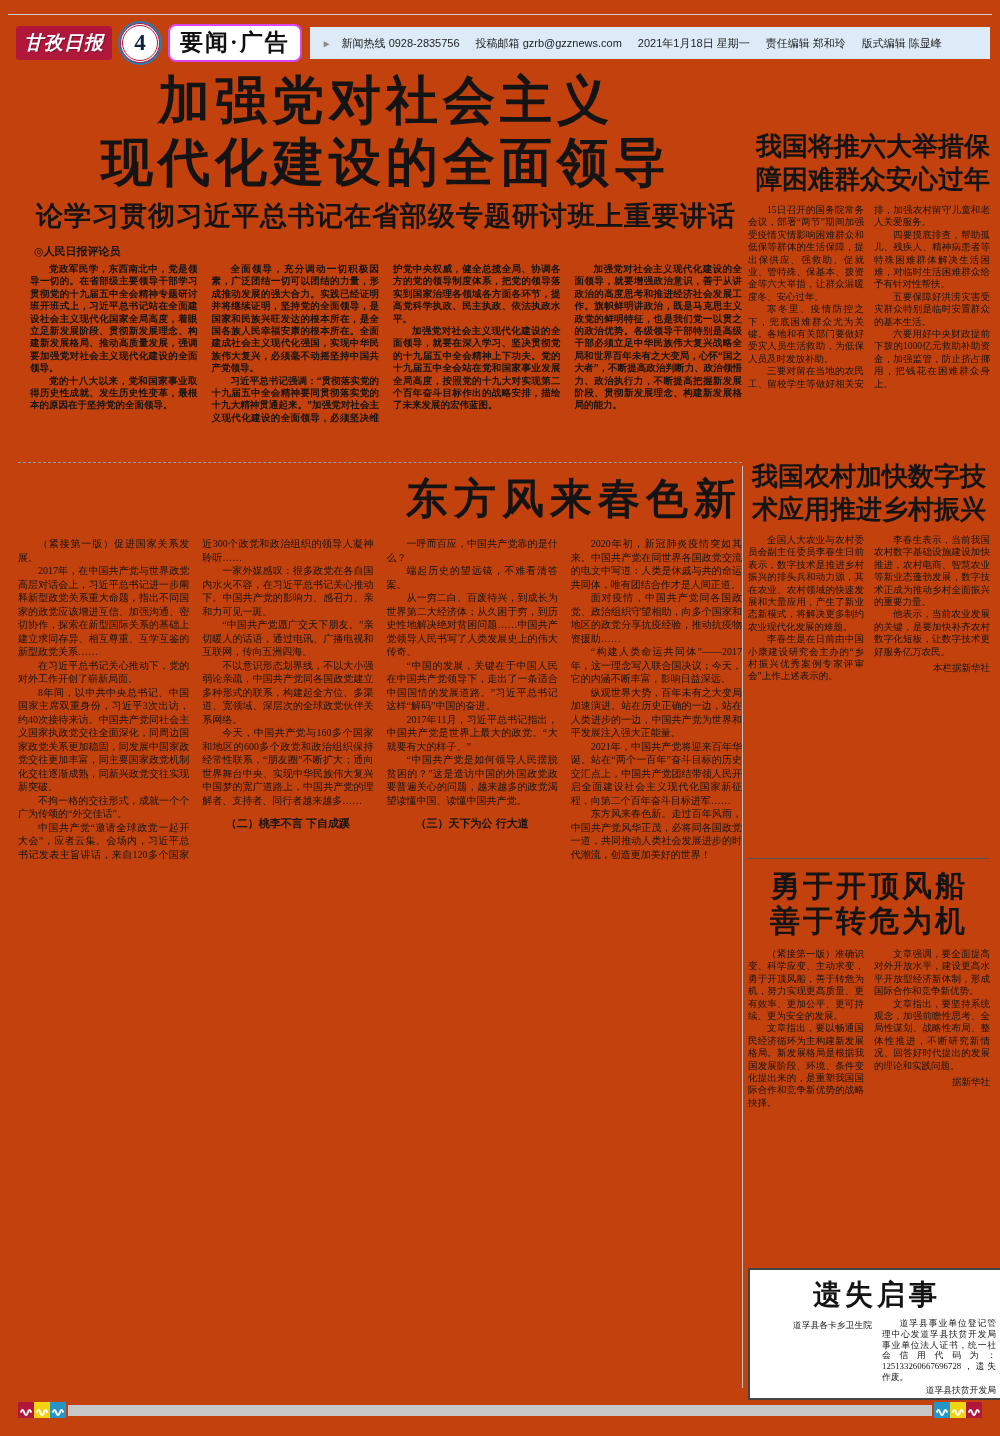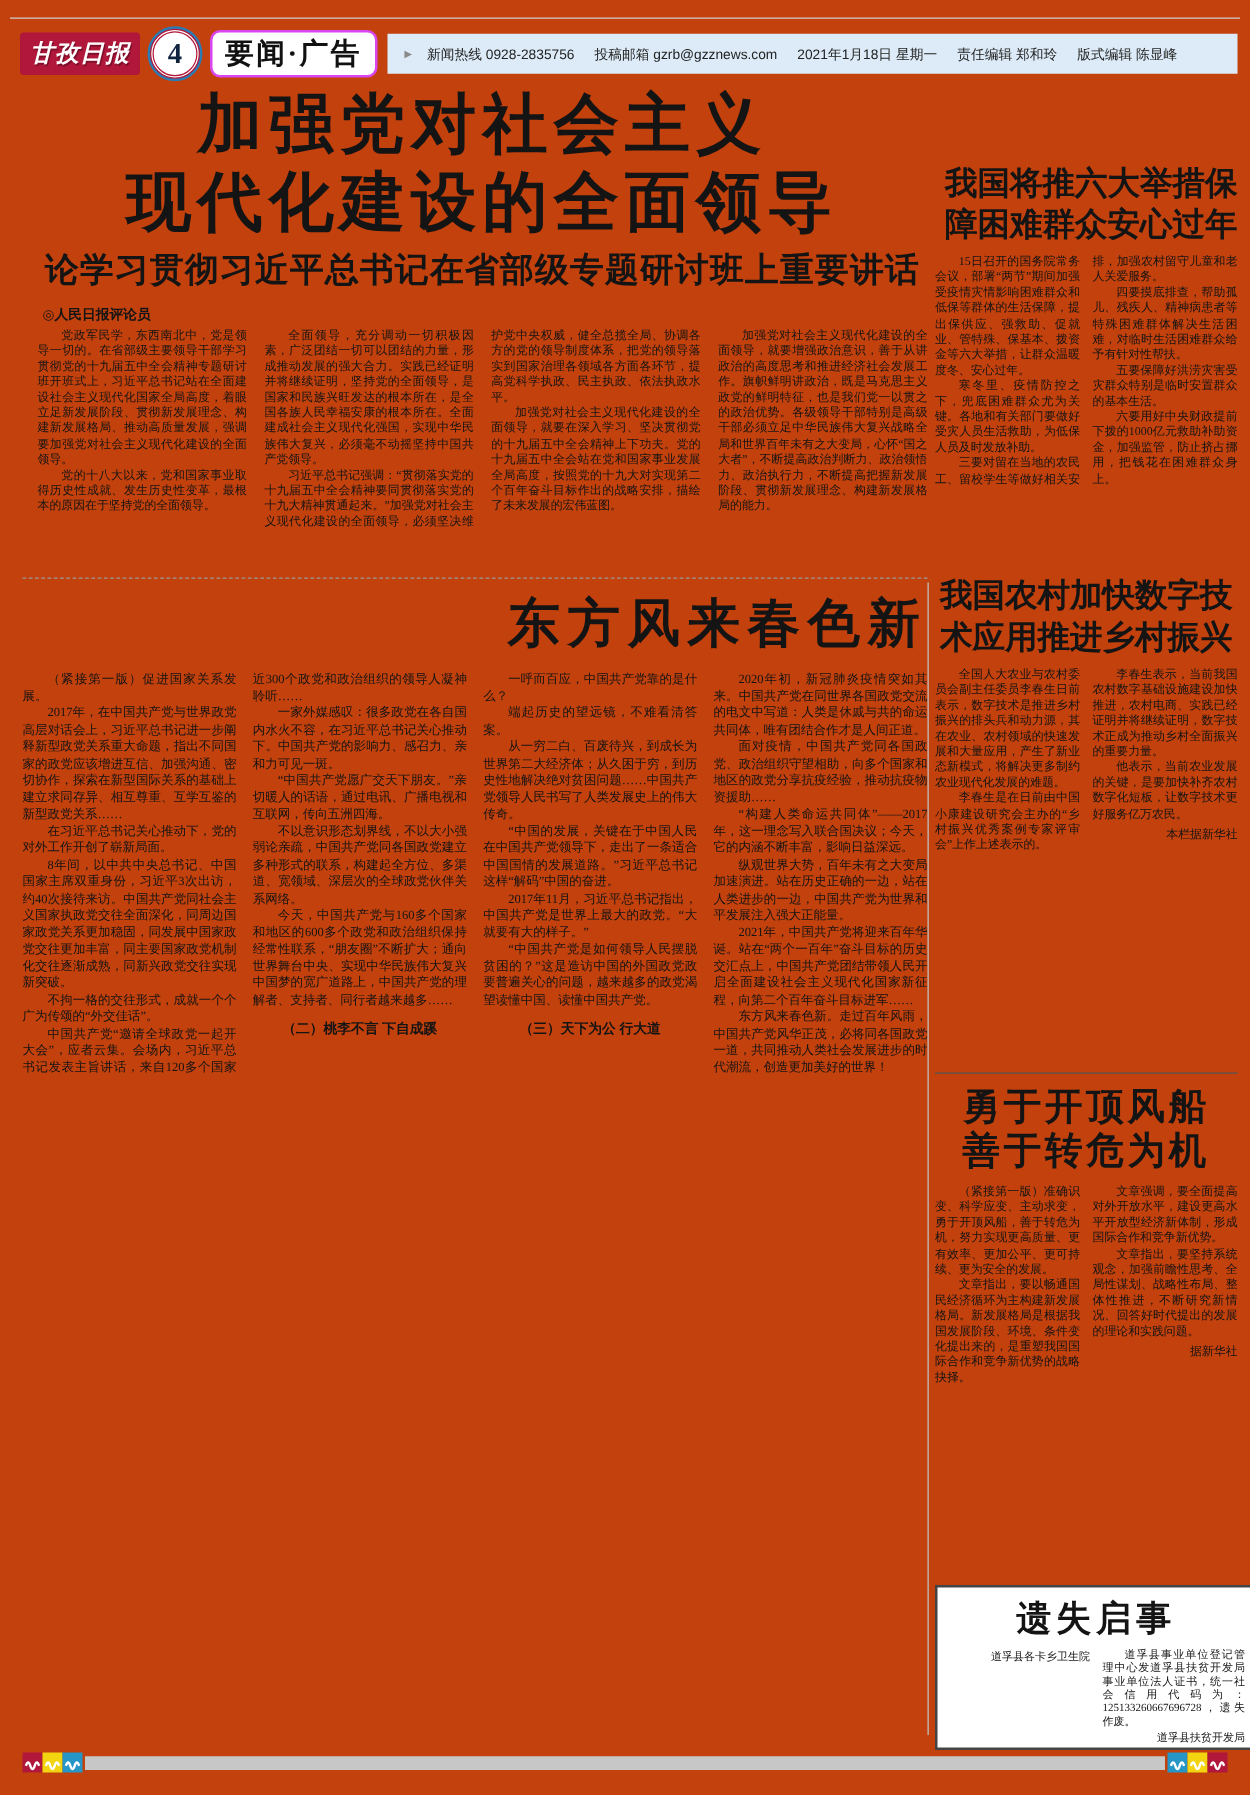--- a/index.html
+++ b/index.html
@@ -29,21 +29,21 @@
   .credit{text-align:right;margin-top:4px;}
 
   
   .lead{position:absolute;left:30px;top:70px;width:712px;}
   .lead-title{font-size:52px;font-weight:bold;line-height:62px;text-align:center;letter-spacing:5px;}
   .lead-subtitle{font-family:"Liberation Sans","DejaVu Sans",sans-serif;font-weight:600;
       font-size:27px;line-height:36px;text-align:center;letter-spacing:1px;margin-top:4px;}
   .lead-byline{font-family:"Liberation Sans","DejaVu Sans",sans-serif;font-weight:bold;
       font-size:11px;margin:10px 0 4px 4px;}
   .lead-body{height:212px;overflow:hidden;column-count:4;column-gap:14px;
-      font-size:9.5px;line-height:12.4px;}
+      font-size:9.5px;line-height:12.4px;font-weight:bold;}
 
   
   .art-measures{position:absolute;left:748px;top:94px;width:242px;}
   .art-measures .title{font-size:26px;font-weight:bold;line-height:33px;text-align:right;margin-top:36px;}
   .art-measures .body{margin-top:8px;height:296px;overflow:hidden;column-count:2;column-gap:10px;
       font-size:9.5px;line-height:12.4px;}
 
   
   .feature{position:absolute;left:18px;top:462px;width:724px;border-top:1px dashed #9a9a9a;}
   .feature .title{font-size:42px;font-weight:bold;text-align:right;letter-spacing:6px;margin:8px 0 10px;}
@@ -155,21 +155,21 @@
         <p>东方风来春色新。走过百年风雨，中国共产党风华正茂，必将同各国政党一道，共同推动人类社会发展进步的时代潮流，创造更加美好的世界！</p>
       </div>
   </div>
   <div class="v-rule"></div>
 
   <div class="art-digital">
     <div class="title">我国农村加快数字技术应用推进乡村振兴</div>
     <div class="body flow">
         <p>全国人大农业与农村委员会副主任委员李春生日前表示，数字技术是推进乡村振兴的排头兵和动力源，其在农业、农村领域的快速发展和大量应用，产生了新业态新模式，将解决更多制约农业现代化发展的难题。</p>
         <p>李春生是在日前由中国小康建设研究会主办的“乡村振兴优秀案例专家评审会”上作上述表示的。</p>
-        <p>李春生表示，当前我国农村数字基础设施建设加快推进，农村电商、实践已经证明并将继续证明，数字技术正成为推动乡村全面振兴的重要力量。</p>
+        <p>李春生表示，当前我国农村数字基础设施建设加快推进，农村电商、智慧农业等新业态蓬勃发展，数字技术正成为推动乡村全面振兴的重要力量。</p>
         <p>他表示，当前农业发展的关键，是要加快补齐农村数字化短板，让数字技术更好服务亿万农民。</p>
         <div class="credit">本栏据新华社</div>
       </div>
   </div>
 
   <div class="h-rule-right"></div>
 
   <div class="art-storm">
     <div class="title">
       <span>勇于开顶风船</span><br>

